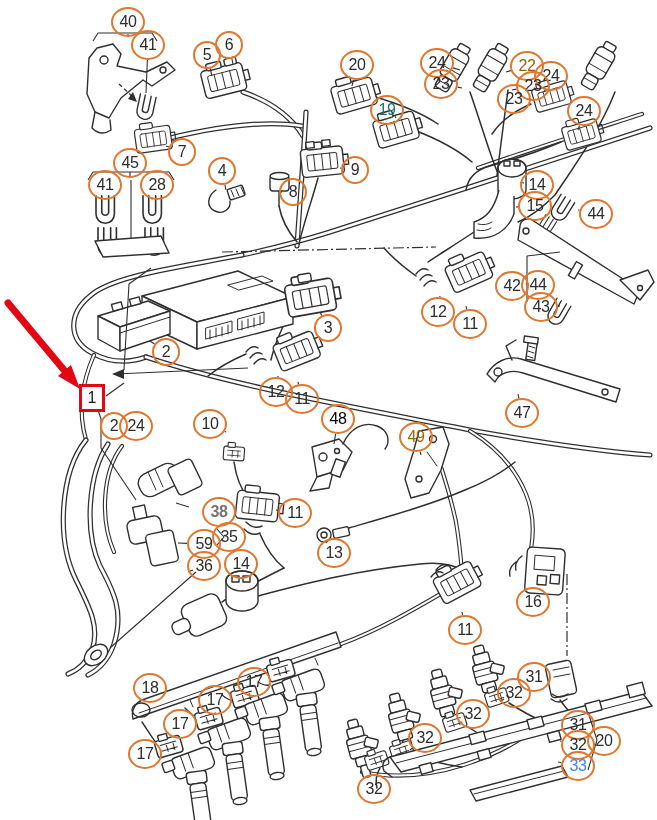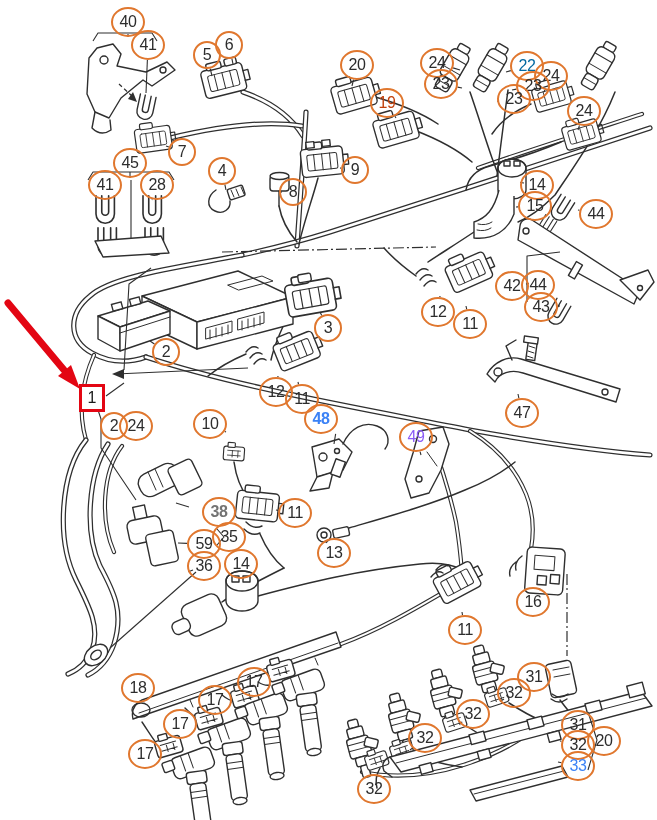--- a/index.html
+++ b/index.html
@@ -459,25 +459,25 @@
     </svg>
 
 <div id="callouts">
       <div class="callout" style="left: 111px; top: 7px; width: 34px; height: 30px; border-color: rgb(224, 119, 46); color: rgb(45, 45, 45);">40</div>
       <div class="callout" style="left: 131px; top: 30px; width: 34px; height: 30px; border-color: rgb(224, 119, 46); color: rgb(45, 45, 45);">41</div>
       <div class="callout" style="left: 193px; top: 41px; width: 28px; height: 28px; border-color: rgb(224, 119, 46); color: rgb(45, 45, 45);">5</div>
       <div class="callout" style="left: 215px; top: 31px; width: 28px; height: 28px; border-color: rgb(224, 119, 46); color: rgb(45, 45, 45);">6</div>
       <div class="callout" style="left: 340px; top: 50px; width: 34px; height: 30px; border-color: rgb(224, 119, 46); color: rgb(45, 45, 45);">20</div>
       <div class="callout" style="left: 420px; top: 48px; width: 34px; height: 30px; border-color: rgb(224, 119, 46); color: rgb(45, 45, 45);">24</div>
       <div class="callout" style="left: 424px; top: 69px; width: 34px; height: 30px; border-color: rgb(224, 119, 46); color: rgb(45, 45, 45);">23</div>
-      <div class="callout" style="left: 510px; top: 51px; width: 34px; height: 30px; border-color: rgb(224, 119, 46); color: #0369a1;">22</div>
+      <div class="callout" style="left: 510px; top: 51px; width: 34px; height: 30px; border-color: rgb(224, 119, 46); color: #a16207;">22</div>
       <div class="callout" style="left: 534px; top: 61px; width: 34px; height: 30px; border-color: rgb(224, 119, 46); color: rgb(45, 45, 45);">24</div>
       <div class="callout" style="left: 516px; top: 71px; width: 34px; height: 30px; border-color: rgb(224, 119, 46); color: rgb(45, 45, 45);">23</div>
       <div class="callout" style="left: 497px; top: 84px; width: 34px; height: 30px; border-color: rgb(224, 119, 46); color: rgb(45, 45, 45);">23</div>
-      <div class="callout" style="left: 370px; top: 88px; width: 34px; height: 30px; border-color: rgb(224, 119, 46); color: #c2410c;">19</div>
+      <div class="callout" style="left: 370px; top: 95px; width: 34px; height: 30px; border-color: rgb(224, 119, 46); color: #0f766e;">19</div>
       <div class="callout" style="left: 567px; top: 96px; width: 34px; height: 30px; border-color: rgb(224, 119, 46); color: rgb(45, 45, 45);">24</div>
       <div class="callout" style="left: 168px; top: 138px; width: 28px; height: 28px; border-color: rgb(224, 119, 46); color: rgb(45, 45, 45);">7</div>
       <div class="callout" style="left: 113px; top: 148px; width: 34px; height: 30px; border-color: rgb(224, 119, 46); color: rgb(45, 45, 45);">45</div>
       <div class="callout" style="left: 208px; top: 157px; width: 28px; height: 28px; border-color: rgb(224, 119, 46); color: rgb(45, 45, 45);">4</div>
       <div class="callout" style="left: 88px; top: 170px; width: 34px; height: 30px; border-color: rgb(224, 119, 46); color: rgb(45, 45, 45);">41</div>
       <div class="callout" style="left: 140px; top: 170px; width: 34px; height: 30px; border-color: rgb(224, 119, 46); color: rgb(45, 45, 45);">28</div>
       <div class="callout" style="left: 279px; top: 178px; width: 28px; height: 28px; border-color: rgb(224, 119, 46); color: rgb(45, 45, 45);">8</div>
       <div class="callout" style="left: 341px; top: 156px; width: 28px; height: 28px; border-color: rgb(224, 119, 46); color: rgb(45, 45, 45);">9</div>
       <div class="callout" style="left: 520px; top: 170px; width: 34px; height: 30px; border-color: rgb(224, 119, 46); color: rgb(45, 45, 45);">14</div>
       <div class="callout" style="left: 518px; top: 191px; width: 34px; height: 30px; border-color: rgb(224, 119, 46); color: rgb(45, 45, 45);">15</div>
@@ -487,34 +487,34 @@
       <div class="callout" style="left: 524px; top: 292px; width: 34px; height: 30px; border-color: rgb(224, 119, 46); color: rgb(45, 45, 45);">43</div>
       <div class="callout" style="left: 314px; top: 314px; width: 28px; height: 28px; border-color: rgb(224, 119, 46); color: rgb(45, 45, 45);">3</div>
       <div class="callout" style="left: 421px; top: 297px; width: 34px; height: 30px; border-color: rgb(224, 119, 46); color: rgb(45, 45, 45);">12</div>
       <div class="callout" style="left: 453px; top: 309px; width: 34px; height: 30px; border-color: rgb(224, 119, 46); color: rgb(45, 45, 45);">11</div>
       <div class="callout" style="left: 152px; top: 338px; width: 28px; height: 28px; border-color: rgb(224, 119, 46); color: rgb(45, 45, 45);">2</div>
       <div class="callout" style="left: 259px; top: 377px; width: 34px; height: 30px; border-color: rgb(224, 119, 46); color: rgb(45, 45, 45);">12</div>
       <div class="callout" style="left: 285px; top: 384px; width: 34px; height: 30px; border-color: rgb(224, 119, 46); color: rgb(45, 45, 45);">11</div>
       <div class="callout" style="left: 100px; top: 412px; width: 28px; height: 28px; border-color: rgb(224, 119, 46); color: rgb(45, 45, 45);">2</div>
       <div class="callout" style="left: 119px; top: 411px; width: 34px; height: 30px; border-color: rgb(224, 119, 46); color: rgb(45, 45, 45);">24</div>
       <div class="callout" style="left: 193px; top: 409px; width: 34px; height: 30px; border-color: rgb(224, 119, 46); color: rgb(45, 45, 45);">10</div>
-      <div class="callout" style="left: 304px; top: 404px; width: 34px; height: 30px; border-color: rgb(224, 119, 46); color: #3b82f6; font-weight: bold;">48</div>
-      <div class="callout" style="left: 399px; top: 422px; width: 34px; height: 30px; border-color: rgb(224, 119, 46); color: #8b5cf6;">49</div>
+      <div class="callout" style="left: 321px; top: 404px; width: 34px; height: 30px; border-color: rgb(224, 119, 46); color: #000000;">48</div>
+      <div class="callout" style="left: 399px; top: 422px; width: 34px; height: 30px; border-color: rgb(224, 119, 46); color: #a16207;">49</div>
       <div class="callout" style="left: 505px; top: 398px; width: 34px; height: 30px; border-color: rgb(224, 119, 46); color: rgb(45, 45, 45);">47</div>
       <div class="callout" style="left: 202px; top: 497px; width: 34px; height: 30px; border-color: rgb(224, 119, 46); color: #737373; font-weight: bold;">38</div>
       <div class="callout" style="left: 212px; top: 522px; width: 34px; height: 30px; border-color: rgb(224, 119, 46); color: rgb(45, 45, 45);">35</div>
       <div class="callout" style="left: 187px; top: 529px; width: 34px; height: 30px; border-color: rgb(224, 119, 46); color: rgb(45, 45, 45);">59</div>
       <div class="callout" style="left: 187px; top: 551px; width: 34px; height: 30px; border-color: rgb(224, 119, 46); color: rgb(45, 45, 45);">36</div>
       <div class="callout" style="left: 224px; top: 549px; width: 34px; height: 30px; border-color: rgb(224, 119, 46); color: rgb(45, 45, 45);">14</div>
       <div class="callout" style="left: 278px; top: 498px; width: 34px; height: 30px; border-color: rgb(224, 119, 46); color: rgb(45, 45, 45);">11</div>
       <div class="callout" style="left: 317px; top: 538px; width: 34px; height: 30px; border-color: rgb(224, 119, 46); color: rgb(45, 45, 45);">13</div>
       <div class="callout" style="left: 516px; top: 587px; width: 34px; height: 30px; border-color: rgb(224, 119, 46); color: rgb(45, 45, 45);">16</div>
       <div class="callout" style="left: 448px; top: 615px; width: 34px; height: 30px; border-color: rgb(224, 119, 46); color: rgb(45, 45, 45);">11</div>
       <div class="callout" style="left: 517px; top: 662px; width: 34px; height: 30px; border-color: rgb(224, 119, 46); color: rgb(45, 45, 45);">31</div>
-      <div class="callout" style="left: 121px; top: 673px; width: 34px; height: 30px; border-color: rgb(224, 119, 46); color: rgb(45, 45, 45);">18</div>
+      <div class="callout" style="left: 133px; top: 673px; width: 34px; height: 30px; border-color: rgb(224, 119, 46); color: rgb(45, 45, 45);">18</div>
       <div class="callout" style="left: 237px; top: 667px; width: 34px; height: 30px; border-color: rgb(224, 119, 46); color: rgb(45, 45, 45);">17</div>
       <div class="callout" style="left: 198px; top: 685px; width: 34px; height: 30px; border-color: rgb(224, 119, 46); color: rgb(45, 45, 45);">17</div>
       <div class="callout" style="left: 163px; top: 709px; width: 34px; height: 30px; border-color: rgb(224, 119, 46); color: rgb(45, 45, 45);">17</div>
       <div class="callout" style="left: 128px; top: 739px; width: 34px; height: 30px; border-color: rgb(224, 119, 46); color: rgb(45, 45, 45);">17</div>
       <div class="callout" style="left: 497px; top: 678px; width: 34px; height: 30px; border-color: rgb(224, 119, 46); color: rgb(45, 45, 45);">32</div>
       <div class="callout" style="left: 456px; top: 699px; width: 34px; height: 30px; border-color: rgb(224, 119, 46); color: rgb(45, 45, 45);">32</div>
       <div class="callout" style="left: 408px; top: 723px; width: 34px; height: 30px; border-color: rgb(224, 119, 46); color: rgb(45, 45, 45);">32</div>
       <div class="callout" style="left: 357px; top: 774px; width: 34px; height: 30px; border-color: rgb(224, 119, 46); color: rgb(45, 45, 45);">32</div>
       <div class="callout" style="left: 561px; top: 710px; width: 34px; height: 30px; border-color: rgb(224, 119, 46); color: rgb(45, 45, 45);">31</div>
       <div class="callout" style="left: 561px; top: 730px; width: 34px; height: 30px; border-color: rgb(224, 119, 46); color: rgb(45, 45, 45);">32</div>

